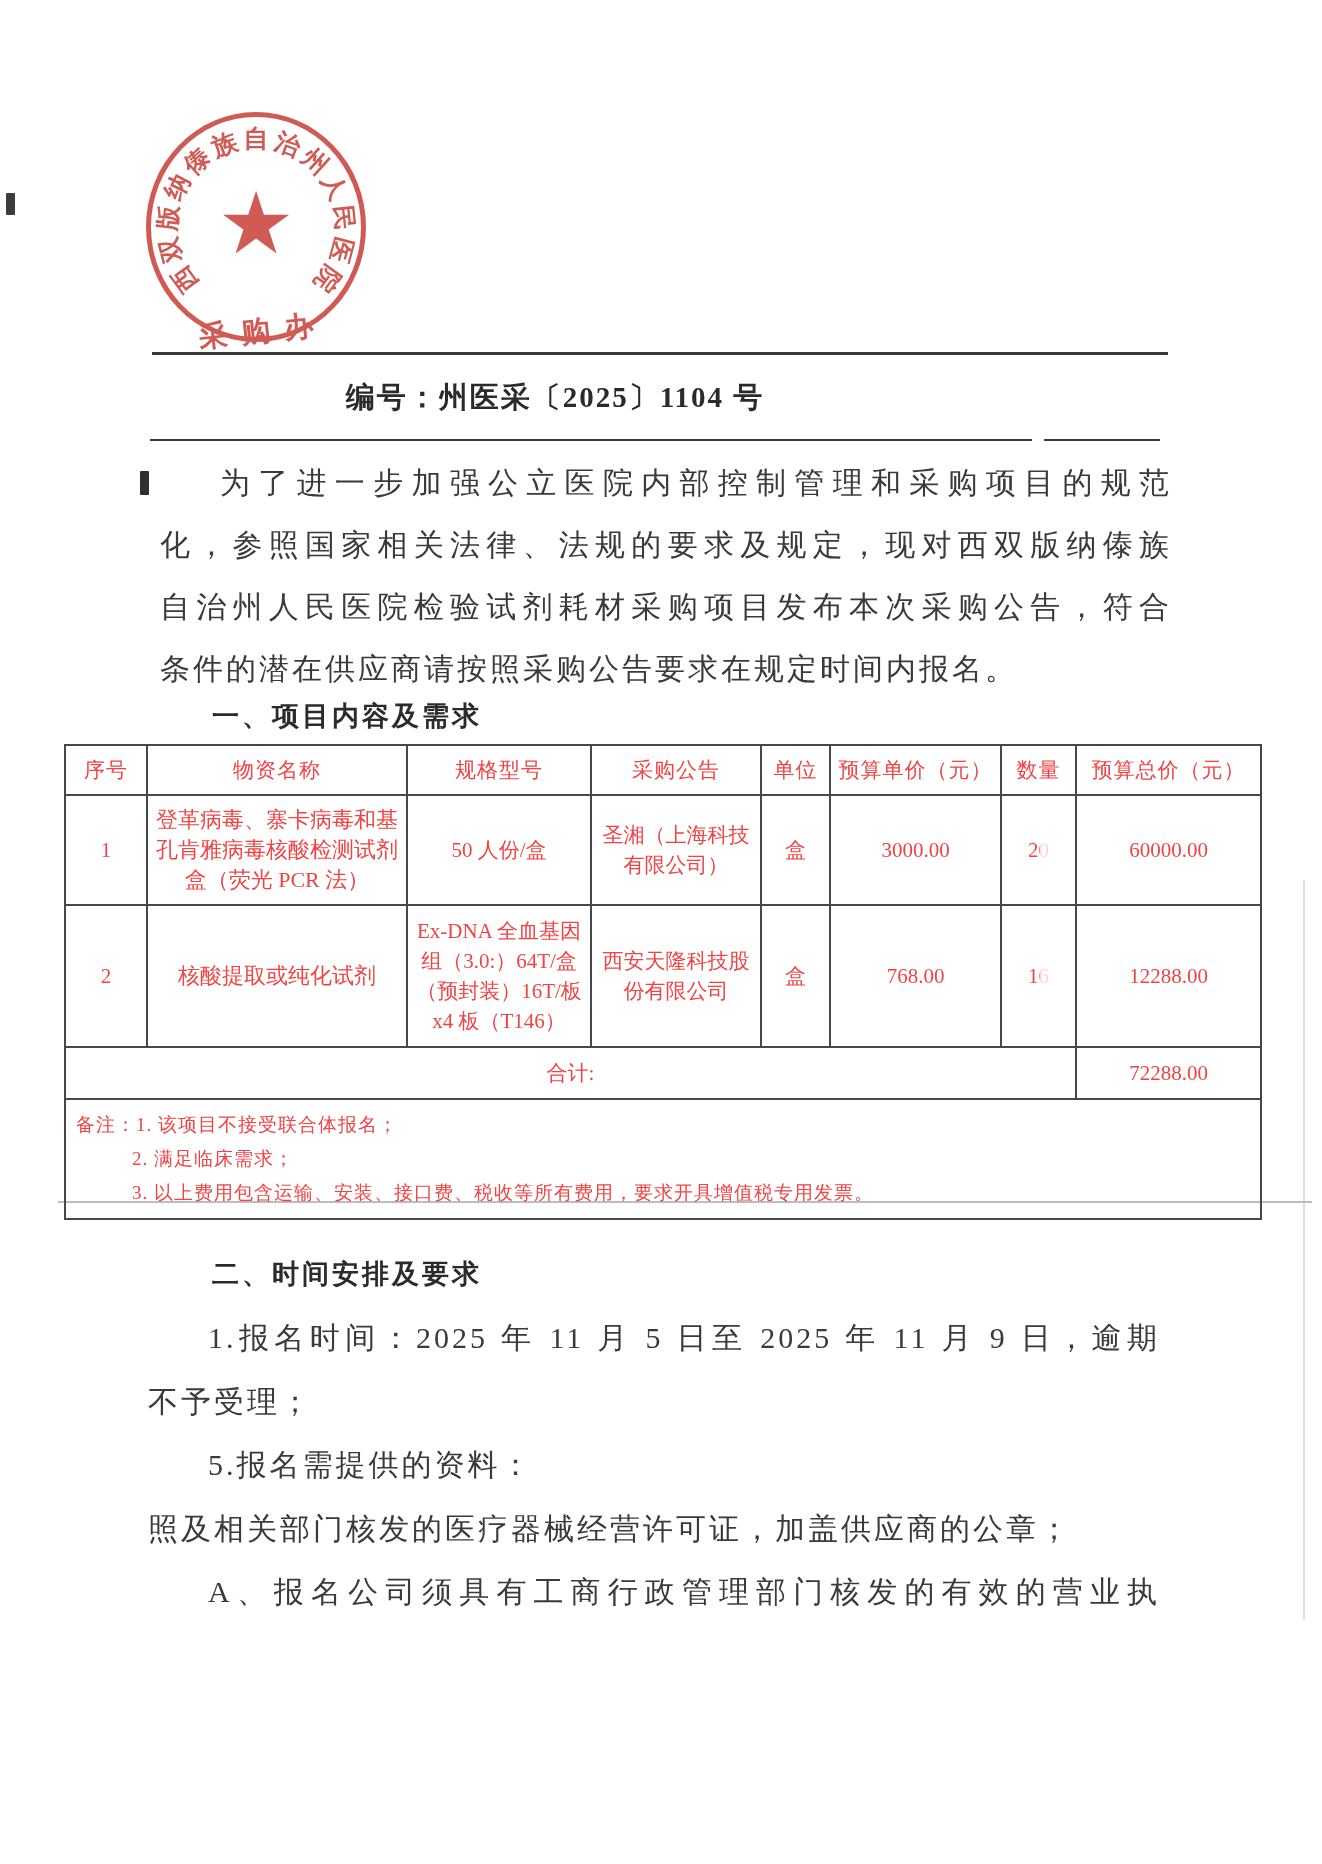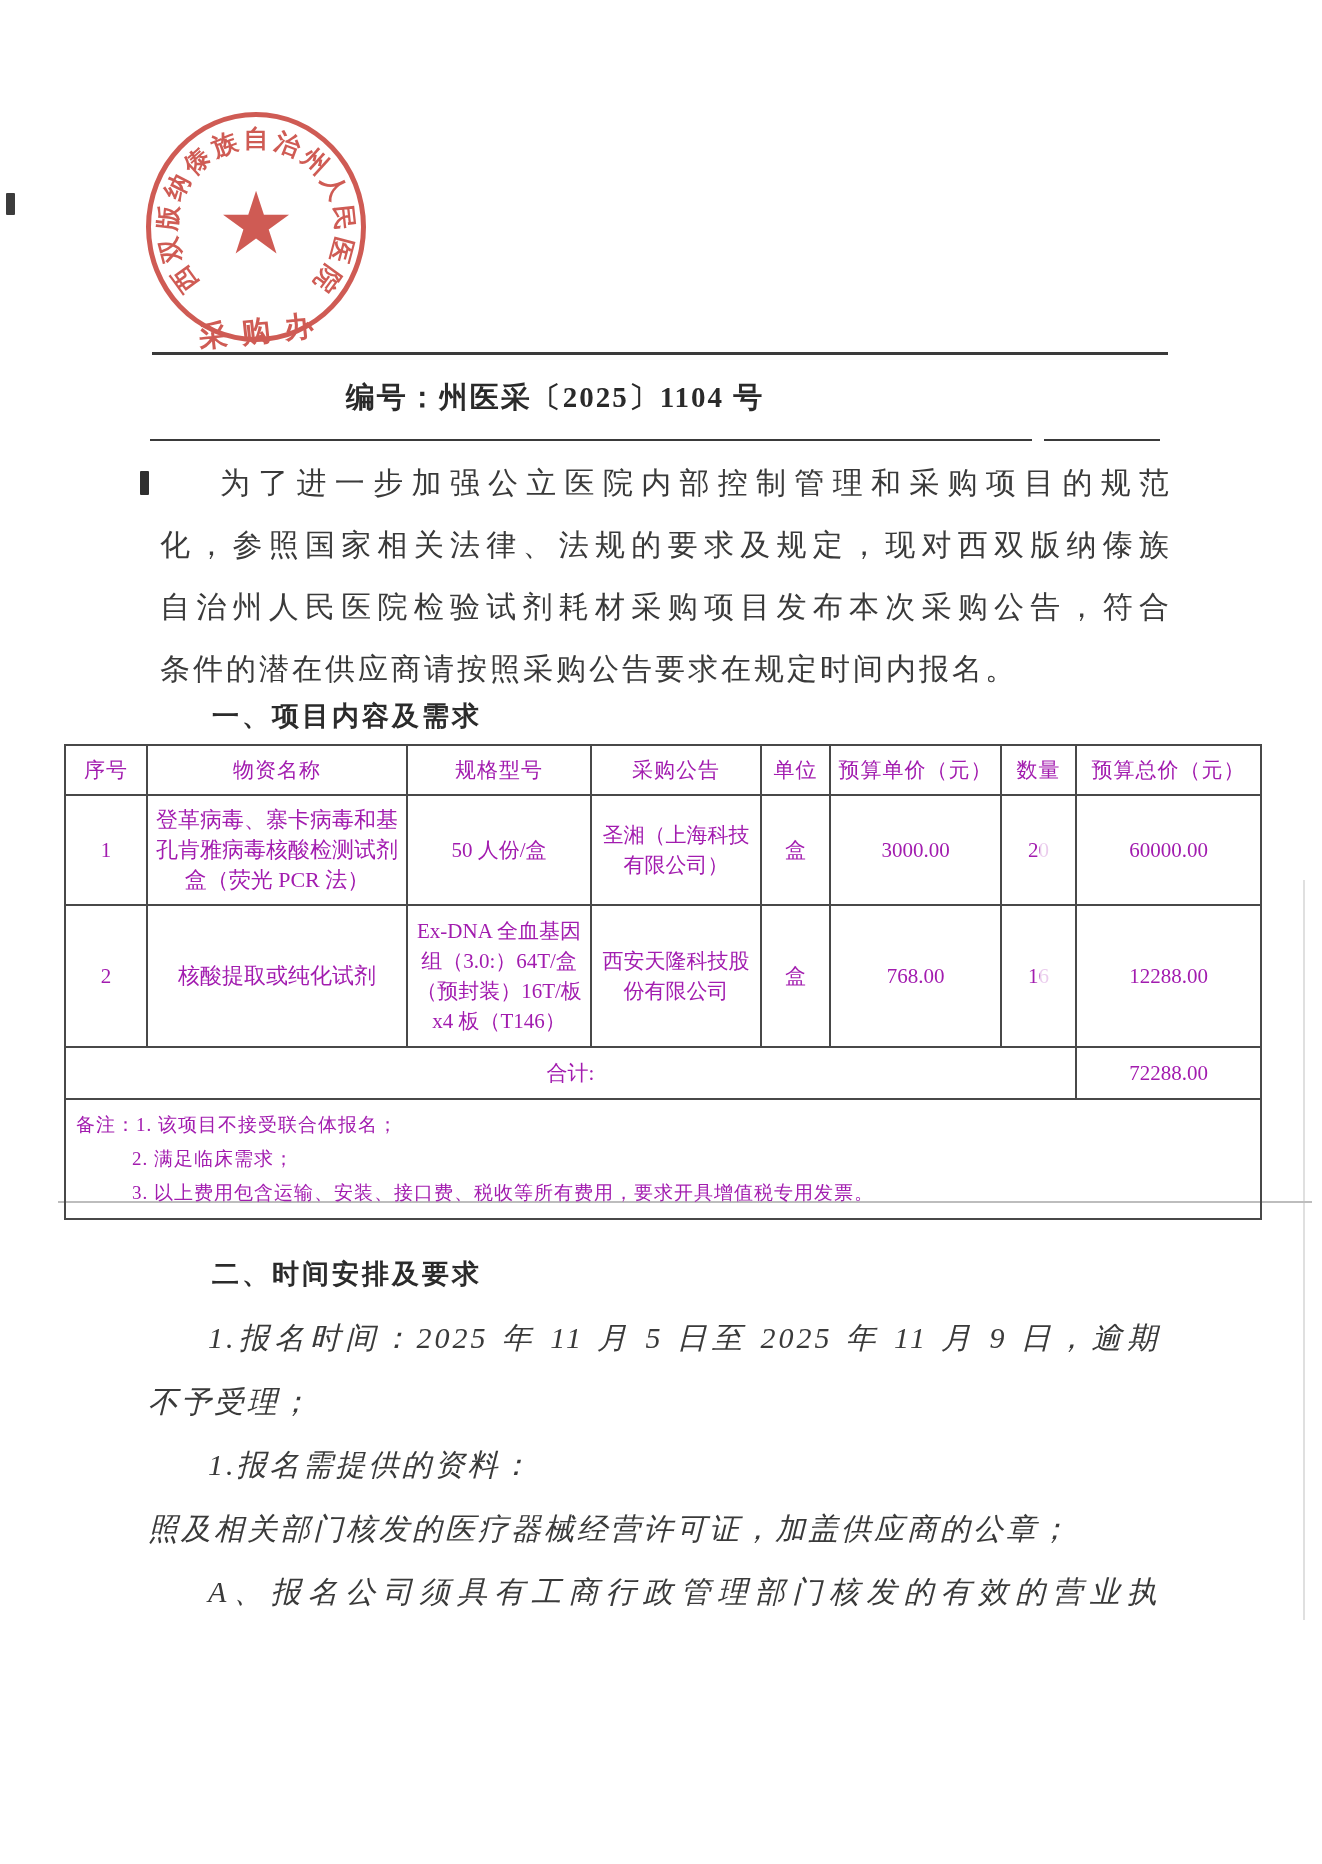--- a/index.html
+++ b/index.html
@@ -67,21 +67,21 @@
     position:absolute;left:212px;font-size:27px;font-weight:bold;color:#2b2b2b;
     font-family:"Liberation Sans", sans-serif;letter-spacing:3px;text-align:right;
   }
   .sec1{top:698px;}
   .sec2{top:1256px;}
 
   
   table.items{
     position:absolute;left:64px;top:744px;width:1196px;
     border-collapse:collapse;table-layout:fixed;
-    font-size:21px;color:#a21caf;
+    font-size:21px;color:#ef4444;
   }
   table.items th,table.items td{
     border:2px solid #484848;
     text-align:center;vertical-align:middle;
     padding:4px 6px;line-height:30px;
     font-weight:normal;
     overflow:hidden;
   }
   table.items th{height:40px;font-size:21px;letter-spacing:1px;}
   tr.row-1 td{height:100px;}
@@ -95,21 +95,21 @@
   tr.notes-row td{
     text-align:left;vertical-align:top;
     font-size:19px;line-height:34px;padding:8px 10px;height:86px;letter-spacing:1px;
   }
   .note-first{display:flex;}
   .note-indent{padding-left:56px;}
 
   
   .sec2-body{
     position:absolute;left:148px;top:1306px;width:1012px;
-    font-size:30px;line-height:63.5px;color:#3a3a3a;letter-spacing:3px;font-style:italic;
+    font-size:30px;line-height:63.5px;color:#3a3a3a;letter-spacing:3px;
   }
 </style>
 </head>
 <body>
 
 <div class="page">
 
   <div class="scan-mark-a"></div>
   <div class="scan-mark-b"></div>
   <div class="scan-edge-right"></div>
@@ -206,18 +206,18 @@
         <div class="note-indent">3. 以上费用包含运输、安装、接口费、税收等所有费用，要求开具增值税专用发票。</div>
       </td>
     </tr>
   </tbody>
     </table>
 
   <div class="sec-heading sec2">二、时间安排及要求</div>
   <div class="sec2-body">
     <div class="tline ind">1.报名时间：2025 年 11 月 5 日至 2025 年 11 月 9 日，逾期</div>
     <div class="tline short">不予受理；</div>
-    <div class="tline short ind">1.报名需提供的资料：</div>
+    <div class="tline short ind">5.报名需提供的资料：</div>
     <div class="tline short">照及相关部门核发的医疗器械经营许可证，加盖供应商的公章；</div>
     <div class="tline ind">A、报名公司须具有工商行政管理部门核发的有效的营业执</div>
   </div>
 
 </div>
 
 </body></html>

